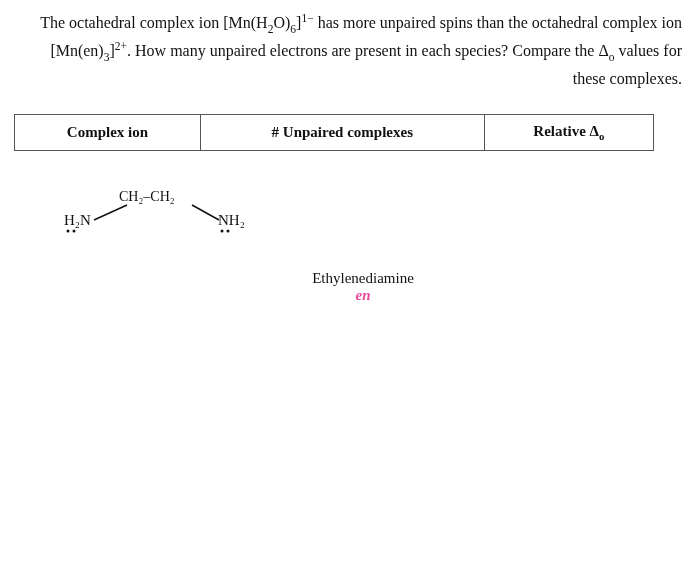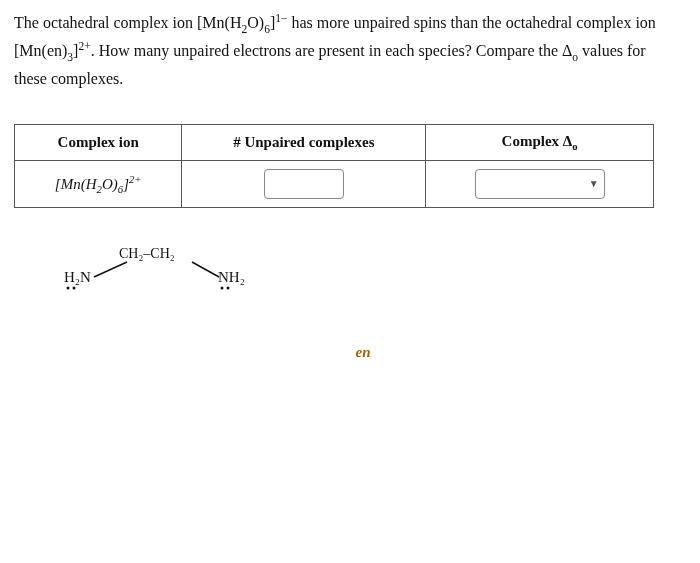--- a/index.html
+++ b/index.html
@@ -7,21 +7,22 @@
       font-family: Georgia, 'Times New Roman', serif;
       font-size: 16px;
       background: #fff;
       color: #111;
       width: 700px;
       min-height: 563px;
       padding: 10px 18px 10px 14px;
     }
     .intro-text {
       line-height: 1.55;
-      margin-bottom: 32px;
+      margin-bottom: 22px;
+      text-align: right;
     }
     sup { font-size: 0.72em; vertical-align: super; }
     sub { font-size: 0.72em; vertical-align: sub; }
 
     
     .chem-table {
       border-collapse: collapse;
       width: 640px;
       margin-bottom: 22px;
     }
@@ -107,43 +108,25 @@
     these complexes.
   </p>
 </div>
 
 <table class="chem-table">
   <thead>
     <tr>
       <th>Complex ion</th>
       <th># Unpaired complexes</th>
       <th>
-        <span>Complex Δ</span><sub>o</sub>
+        <span>Relative Δ</span><sub>o</sub>
       </th>
     </tr>
   </thead>
   <tbody>
-    <tr>
-      <td>
-        [Mn(H<sub>2</sub>O)<sub>6</sub>]<sup>2+</sup>
-      </td>
-      <td>
-        <input class="input-box" type="text" style="">
-      </td>
-      <td>
-        <div class="select-wrapper">
-          <select>
-            <option value=""></option>
-            <option value="larger">larger</option>
-            <option value="smaller">smaller</option>
-            <option value="equal">equal</option>
-          </select>
-        </div>
-      </td>
-    </tr>
   </tbody>
 </table>
 
 <div class="diagram-area">
   <svg class="chem-svg" width="220" height="95" viewBox="0 0 220 95">
 
     <text x="20" y="52" font-family="Georgia, serif" font-size="15" fill="#111">H₂N</text>
 
     <circle cx="24" cy="58" r="1.5" fill="#111"></circle>
     <circle cx="30" cy="58" r="1.5" fill="#111"></circle>
@@ -153,16 +136,16 @@
     <line x1="50" y1="47" x2="83" y2="32" stroke="#111" stroke-width="1.5"></line>
 
     <line x1="148" y1="32" x2="175" y2="47" stroke="#111" stroke-width="1.5"></line>
 
     <text x="174" y="52" font-family="Georgia, serif" font-size="15" fill="#111">NH₂</text>
 
     <circle cx="178" cy="58" r="1.5" fill="#111"></circle>
     <circle cx="184" cy="58" r="1.5" fill="#111"></circle>
   </svg>
   <div class="diagram-label">
-    <br>
-    <span class="en-label" style="color:#a16207; font-weight:bold;">en</span>
+    <span>Ethylenediamine</span><br>
+    <span class="en-label" style="color:#ec4899; font-weight:bold;">en</span>
   </div>
 </div>
 
 </body></html>

